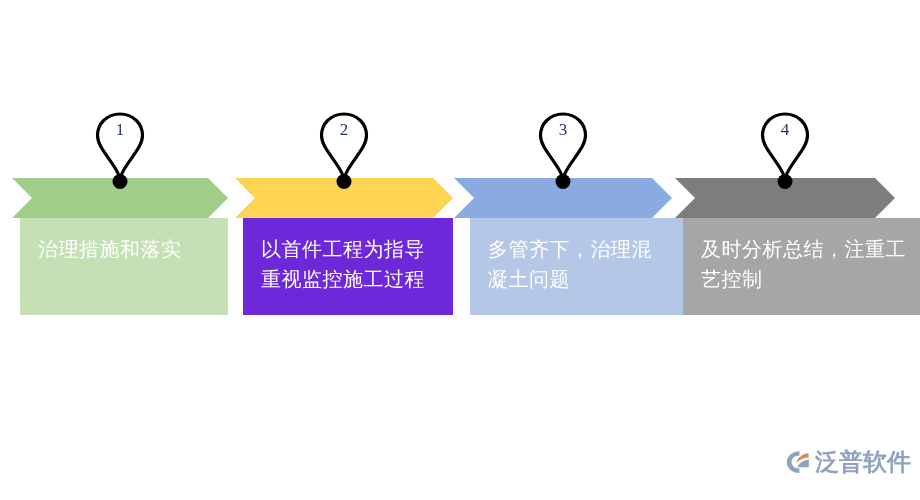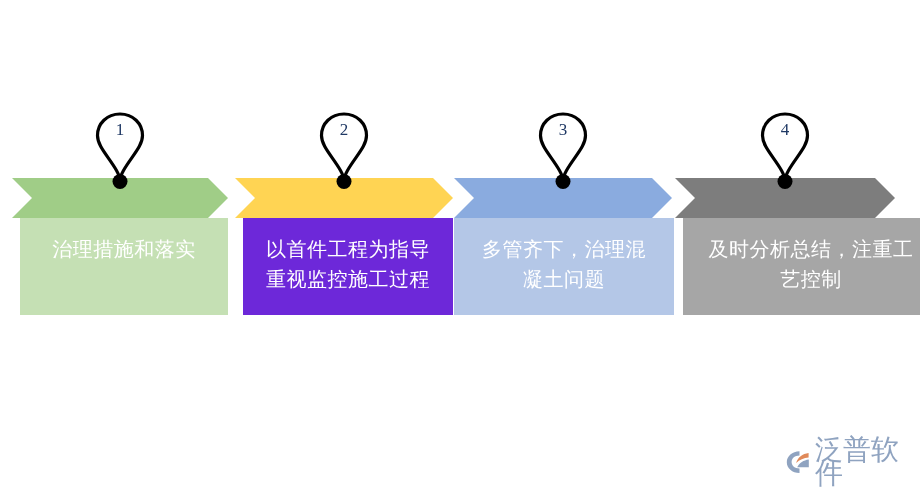--- a/index.html
+++ b/index.html
@@ -61,21 +61,20 @@
   }
   .chevron svg { display: block; }
 
   
   .body-box {
     position: absolute;
     top: 218px;
     height: 97px;
     box-sizing: border-box;
     padding: 16px 18px 0 18px;
-    text-align: center;
   }
   .body-text {
     color: #ffffff;
     font-size: 20px;
     line-height: 30px;
     letter-spacing: 0.5px;
     font-family: "Liberation Sans", "DejaVu Sans", sans-serif;
     white-space: pre-line;
   }
 
@@ -93,22 +92,22 @@
     height: 28px;
   }
   .wm-logo {
     width: 26px;
     height: 24px;
     flex: 0 0 26px;
     margin-right: 3px;
   }
   .wm-cn {
     font-family: "Liberation Sans", "DejaVu Sans", sans-serif;
-    font-size: 28px;
-    font-weight: normal;
+    font-size: 24px;
+    font-weight: bold;
     color: #8fa3c0;
     line-height: 24px;
     letter-spacing: 0px;
   }
   .wm-url {
     font-family: "Liberation Serif", "DejaVu Serif", serif;
     font-size: 12.5px;
     font-weight: bold;
     color: #d58b7a;
     line-height: 15px;
@@ -157,21 +156,21 @@
       <div class="pin-number" style="color: rgb(31, 56, 100);">2</div>
     </div>
   </div>
 
   <div class="step" id="step-2" style="left: 454px; width: 218px;">
     <div class="chevron" id="chev-2" style="left: 0px; width: 218px;">
       <svg width="218" height="40" viewBox="0 0 218 40" preserveAspectRatio="none" aria-hidden="true">
         <polygon id="chev-poly-2" points="0,0 198,0 218,20 198,40 0,40 20,20" fill="#8aabdf"></polygon>
       </svg>
     </div>
-    <div class="body-box" id="body-2" style="left: 0; width: 220px; background: rgb(180, 199, 231);">
+    <div class="body-box" id="body-2" style="left: 16px; width: 220px; background: rgb(180, 199, 231);">
       <div class="body-text" style="color: rgb(255, 255, 255);">多管齐下，治理混凝土问题</div>
     </div>
     <div class="pin" id="pin-2">
       <svg width="54" height="80" viewBox="0 0 54 80" aria-hidden="true">
         <path id="pin-path-2" d="M27 6 C14.0 6 4.5 15.5 4.5 27.5 C4.5 38.5 15.5 48.5 23.5 62.5 C25.2 65.5 25.6 66.5 27 70 C28.4 66.5 28.8 65.5 30.5 62.5 C38.5 48.5 49.5 38.5 49.5 27.5 C49.5 15.5 40.0 6 27 6 Z" fill="#ffffff" stroke="#000000" stroke-width="3.2" stroke-linejoin="round"></path>
         <circle id="pin-dot-2" cx="27" cy="73.5" r="7.5" fill="#000000"></circle>
       </svg>
       <div class="pin-number" style="color: rgb(31, 56, 100);">3</div>
     </div>
   </div>

